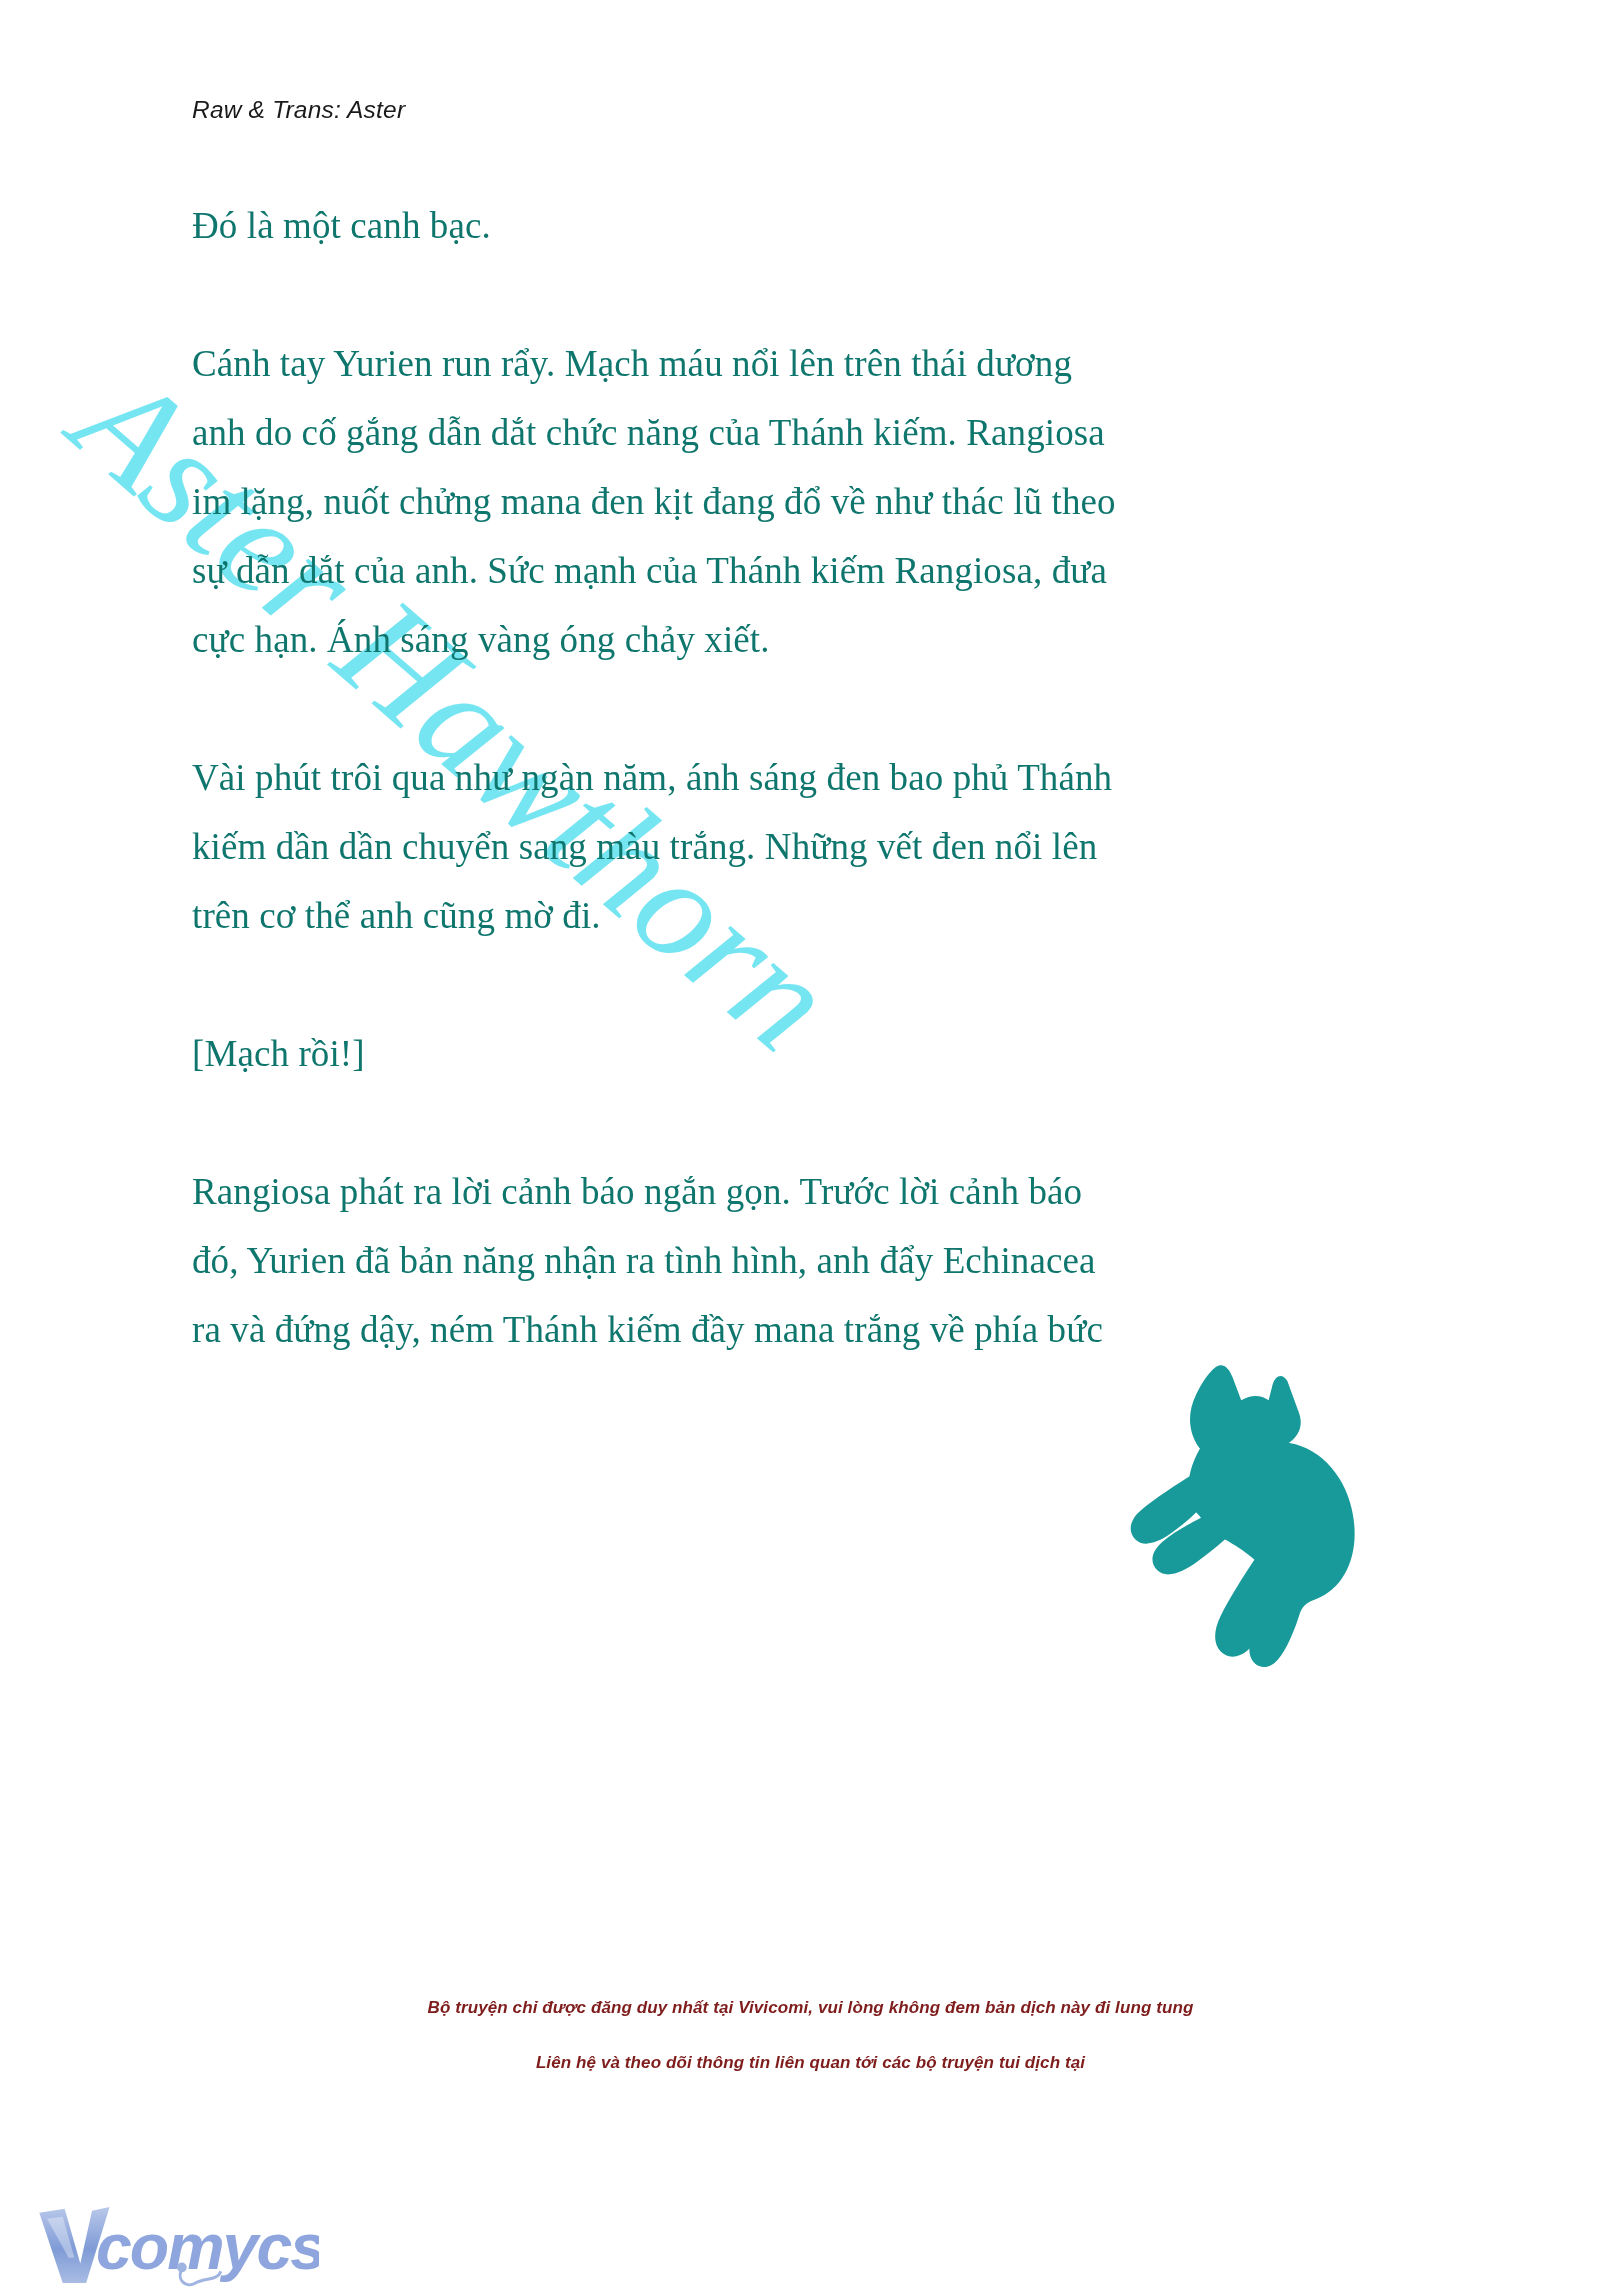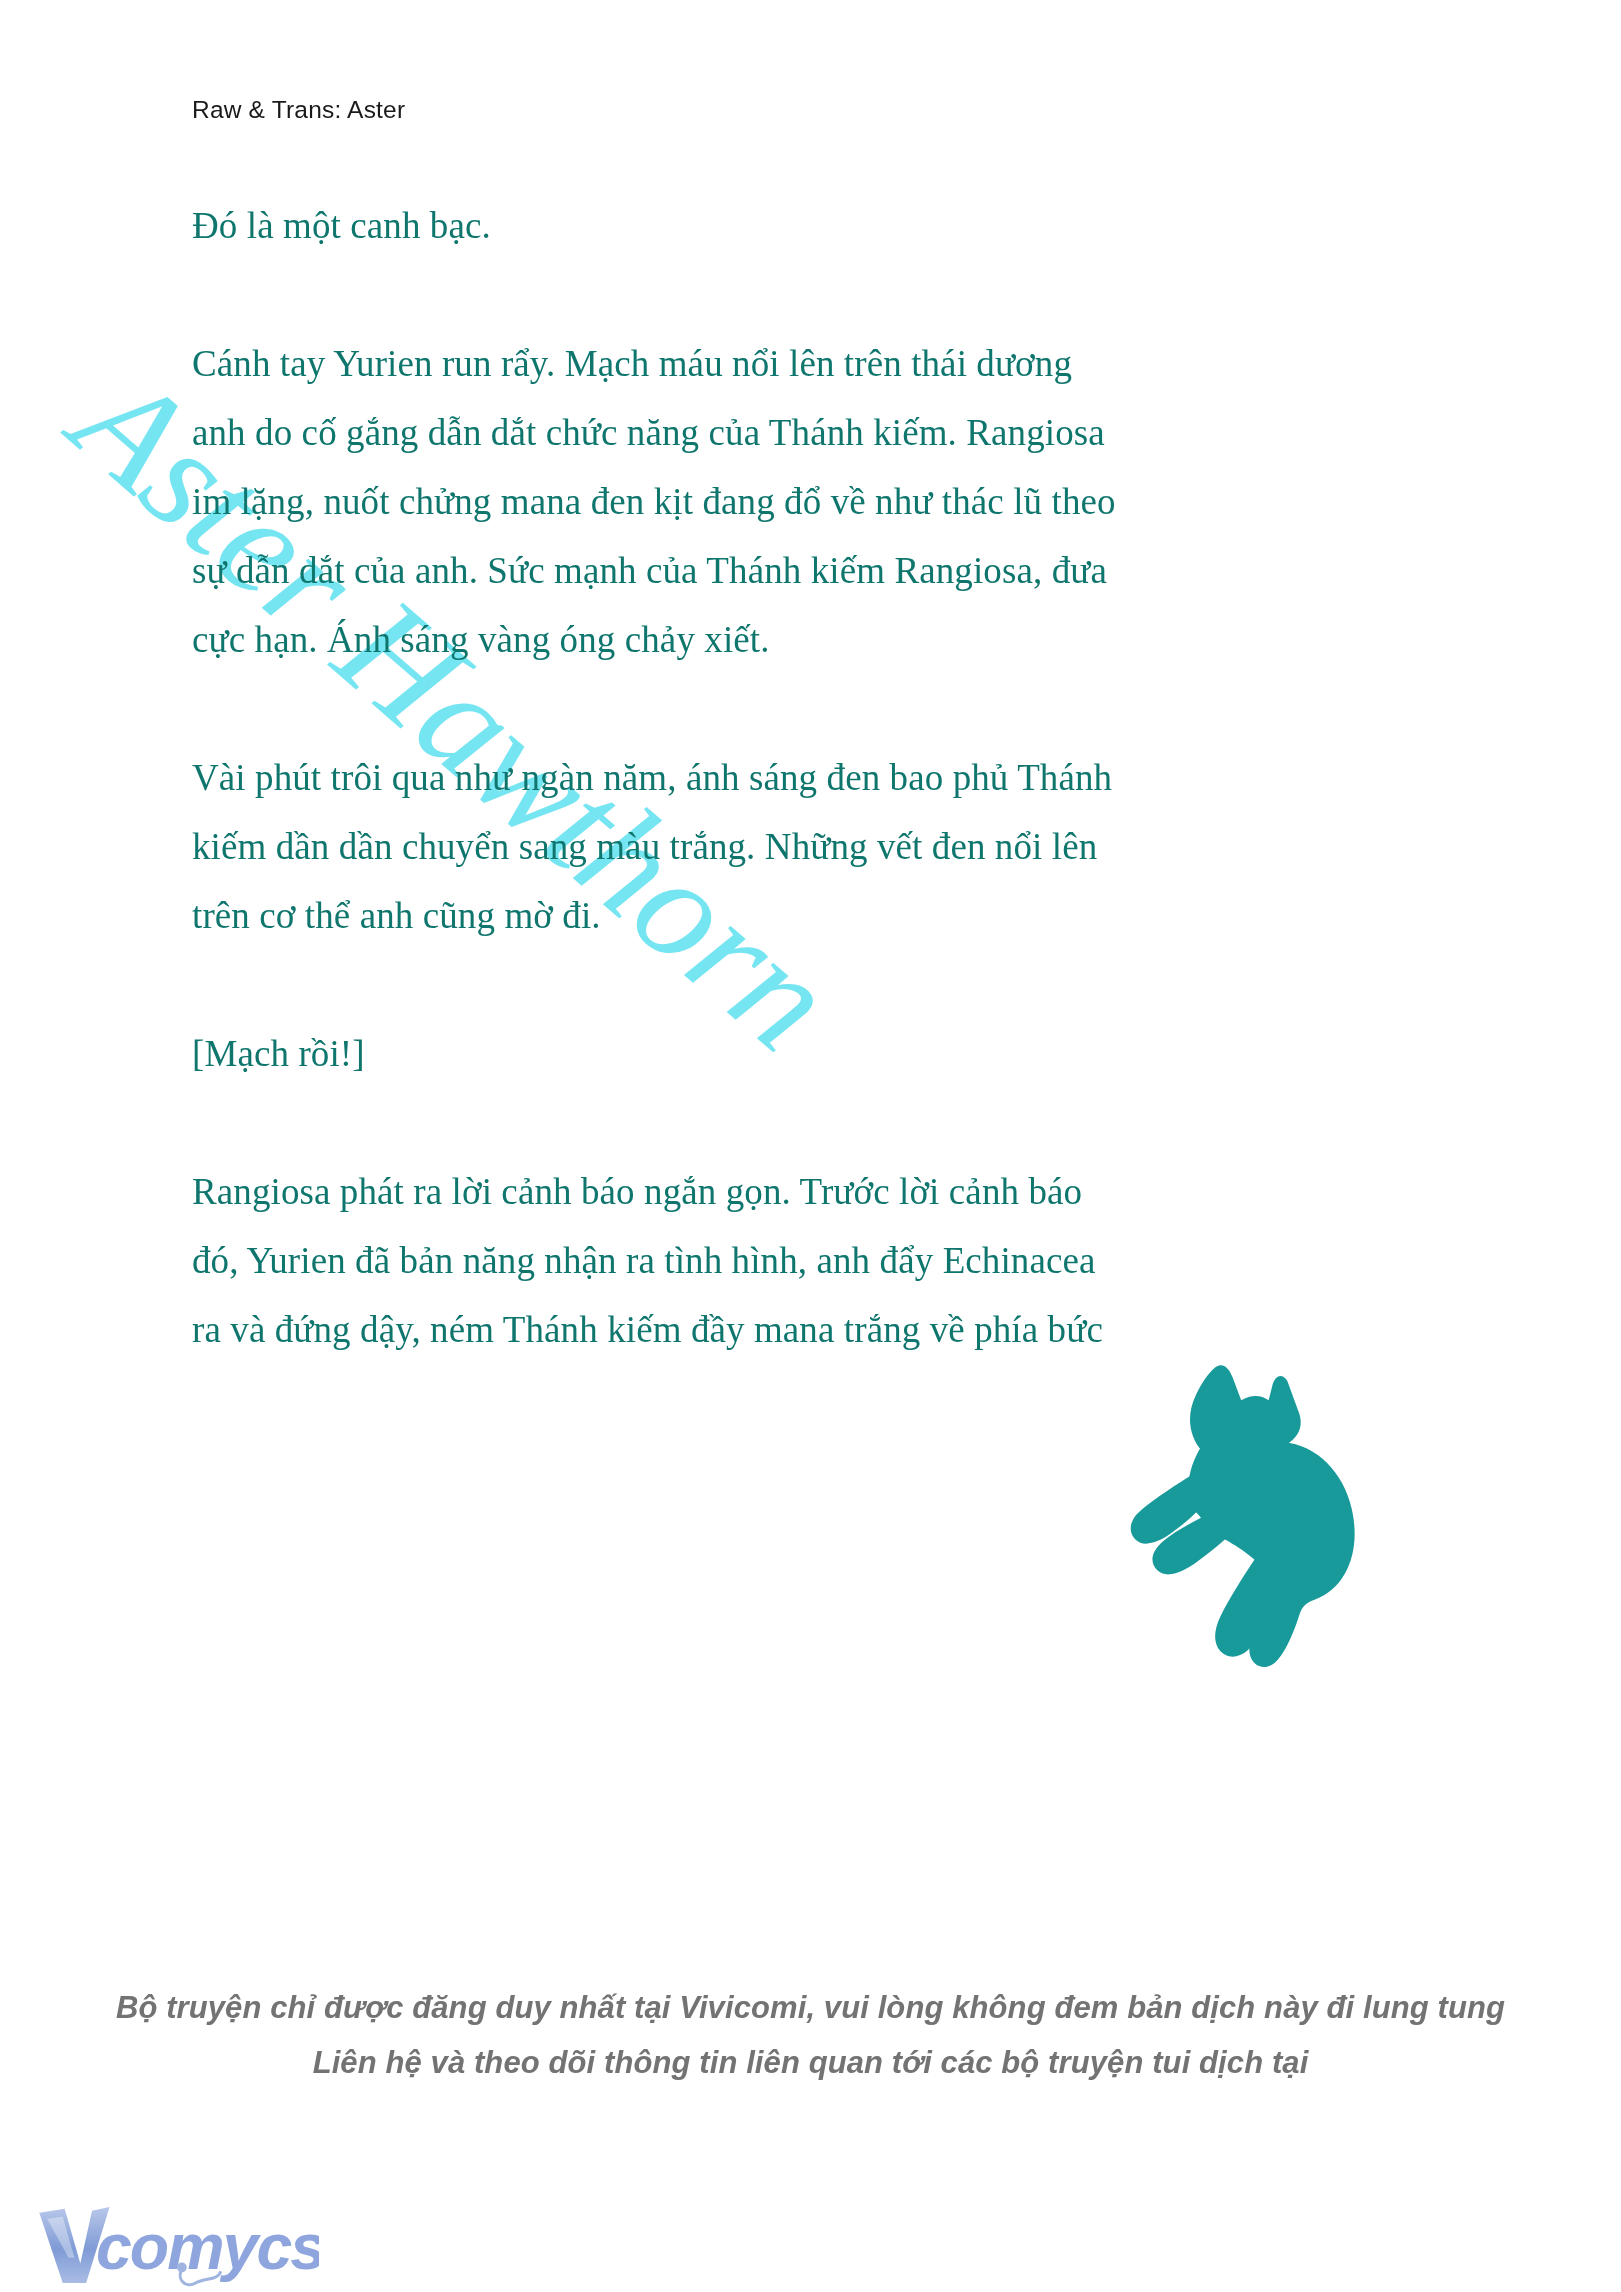--- a/index.html
+++ b/index.html
@@ -23,20 +23,21 @@
   
   .doc-header {
     position: absolute;
     top: 96px;
     left: 192px;
     font-family: "Liberation Sans", sans-serif;
     font-size: 24.5px;
     color: #1a1a1a;
     letter-spacing: 0.2px;
     white-space: nowrap;
+    font-style: italic;
   }
 
   
   .content {
     position: absolute;
     top: 191px;
     left: 192px;
     width: 1240px;
     z-index: 4;
   }
@@ -89,23 +90,23 @@
     left: 0;
     right: 0;
     top: 1980px;
     text-align: center;
     z-index: 5;
   }
   .footer-line {
     font-family: "Liberation Sans", sans-serif;
     font-style: italic;
     font-weight: bold;
-    font-size: 31px;
+    font-size: 17px;
     line-height: 55px;
-    color: #737373;
+    color: #7f1d1d;
     letter-spacing: 0.1px;
     white-space: nowrap;
   }
 
   
   .brand-logo {
     position: absolute;
     left: 35px;
     top: 2203px;
     width: 284px;

